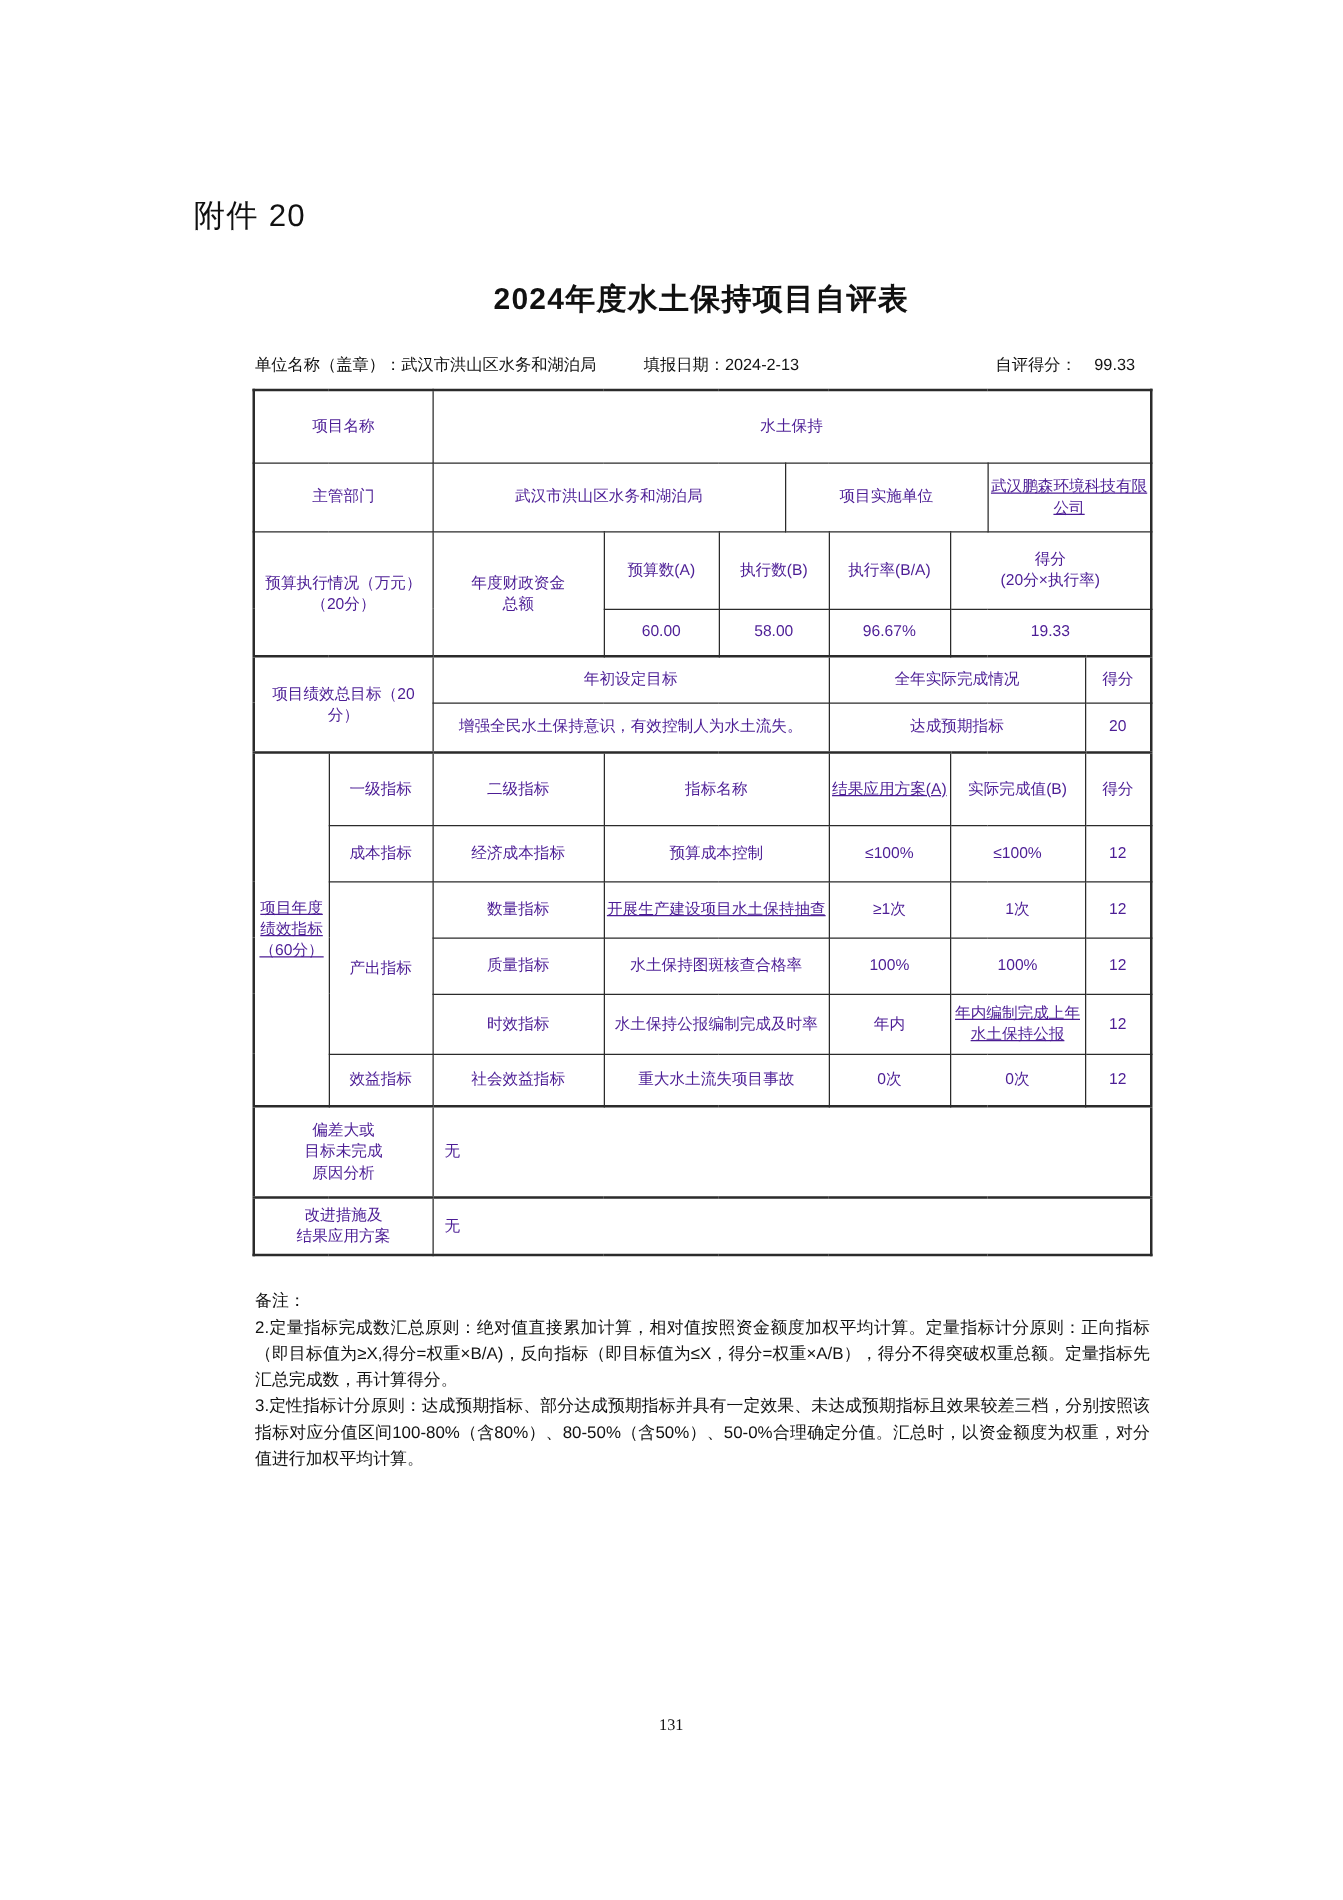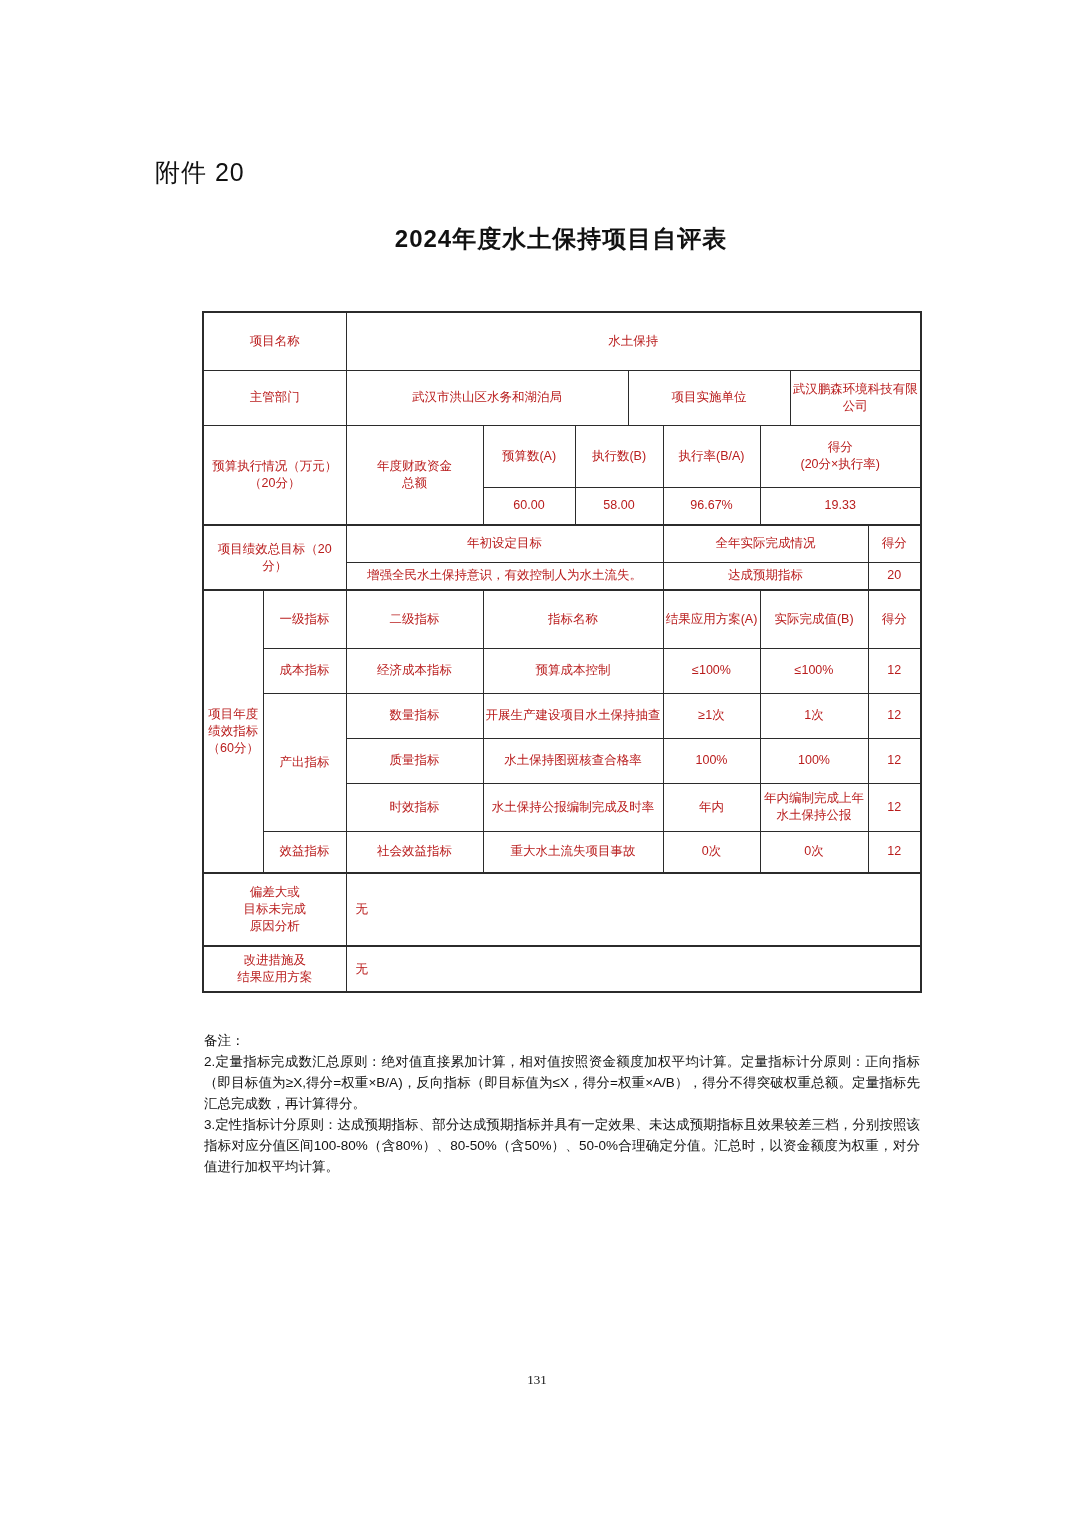--- a/index.html
+++ b/index.html
@@ -26,45 +26,45 @@
     position: absolute; left: 204px; top: 263px; width: 716px;
     display: flex; align-items: baseline; font-size: 13px; white-space: nowrap;
   }
   .info-date { margin-left: 38px; }
   .info-spacer { flex: 1; }
   .info-score-value { margin-left: 14px; margin-right: 12px; }
 
   table.main {
     position: absolute; left: 202px; top: 291px; width: 717px;
     border-collapse: collapse; table-layout: fixed;
-    font-size: 12.5px; color: #b91c1c;
+    font-size: 12.5px; color: #4c1d95;
     border: 2px solid #2b2b2b;
   }
   table.main td {
     border: 1px solid #2b2b2b;
     text-align: center; vertical-align: middle;
     padding: 2px 3px;
     overflow: hidden;
     line-height: 1.35;
   }
   tr.rh58  { height: 58px; }
   tr.rh55  { height: 55px; }
   tr.rh62  { height: 62px; }
   tr.rh38  { height: 38px; }
   tr.rh37  { height: 37px; }
-  tr.rh44  { height: 28px; }
+  tr.rh44  { height: 40px; }
   tr.rh45  { height: 45px; }
   tr.rh48  { height: 48px; }
   tr.rh42  { height: 42px; }
   tr.rh73  { height: 73px; }
   tr.rh64  { height: 46px; }
   tr.thick-top td { border-top-width: 2px; }
   .pre { white-space: pre-line; }
   .left-cell { text-align: left !important; padding-left: 9px !important; }
-  .tight { padding-left: 1px !important; padding-right: 1px !important; }
+  .tight { padding-left: 1px !important; padding-right: 1px !important; text-decoration: underline; }
 
   .notes {
     position: absolute; left: 204px; top: 1010px; width: 716px;
     font-size: 13.5px; line-height: 1.56; text-align: justify;
   }
   .notes p { margin: 0; }
   .page-number {
     position: absolute; left: 0; top: 1352px; width: 100%;
     text-align: center; font-size: 13px;
     font-family: "Liberation Serif", serif;
@@ -72,20 +72,27 @@
 </style>
 </head>
 <body>
 
 <div class="page">
 
   <div class="attachment-label">附件 20</div>
 
   <div class="doc-title">2024年度水土保持项目自评表</div>
 
+  <div class="info-bar">
+    <span>单位名称（盖章）：武汉市洪山区水务和湖泊局</span>
+    <span class="info-date">填报日期：2024-2-13</span>
+    <span class="info-spacer"></span>
+    <span>自评得分：</span>
+    <span class="info-score-value">99.33</span>
+  </div>
 
   <table class="main">
     <colgroup>
       <col style="width:60px">
         <col style="width:83px">
         <col style="width:137px">
       <col style="width:92px">
         <col style="width:53px">
         <col style="width:35px">
       <col style="width:97px">

